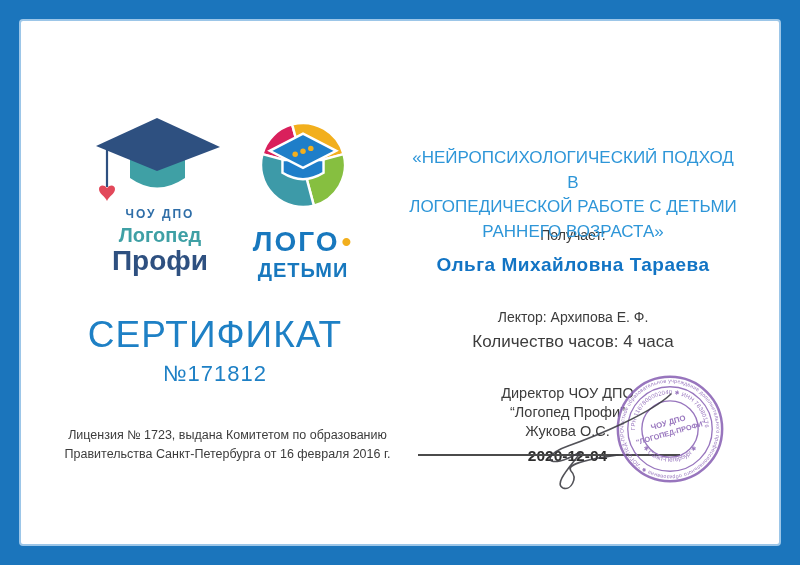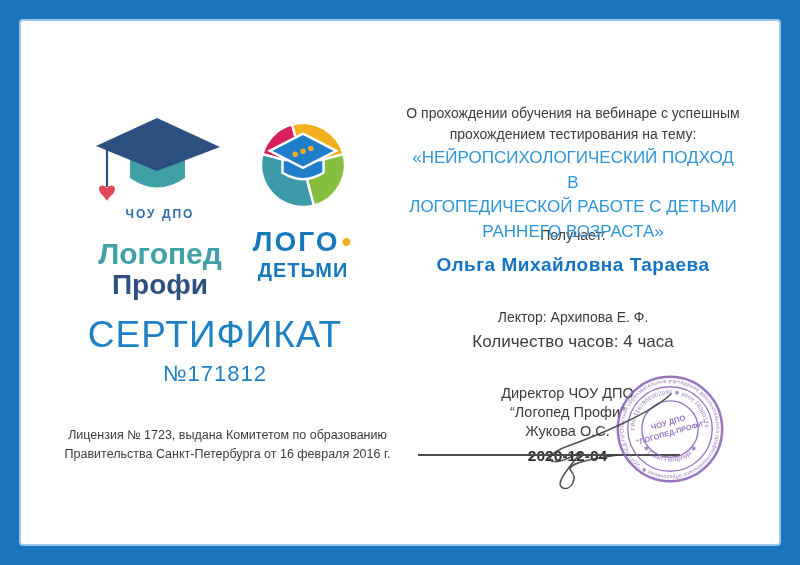--- a/index.html
+++ b/index.html
@@ -6,21 +6,21 @@
   html,body { width:800px; height:565px; }
   body { font-family:"Liberation Sans", sans-serif; background:#fff; }
   .cert { position:relative; width:800px; height:565px; background:var(--c-border,#1b75bc); overflow:hidden; }
   .inner { position:absolute; inset:19px; background:#fff; border:2px solid var(--c-inner-line,#9cc6e8); border-radius:4px; }
   .abs { position:absolute; }
   .center { text-align:center; }
 
   
   .lp-text { left:70px; top:207px; width:180px; text-align:center; }
   .lp-org { font-size:12px; font-weight:bold; letter-spacing:2px; color:var(--c-blue-label,#2f6ea8); }
-  .lp-name1 { font-size:30px; font-weight:bold; color:var(--c-teal,#3fa0a5); margin-top:17px; line-height:1.05; }
+  .lp-name1 { font-size:20px; font-weight:bold; color:var(--c-teal,#3fa0a5); margin-top:4px; line-height:1.05; }
   .lp-name2 { font-size:28px; font-weight:bold; color:var(--c-navy,#2e5080); line-height:1.05; }
   .le-text { left:237px; top:227px; width:132px; text-align:center; color:var(--c-expert-blue,#1878be); font-weight:bold; }
   .le-line1 { font-size:28px; letter-spacing:2px; line-height:1.1; }
   .le-dot { color:var(--c-yellow,#f2af1d); margin-left:2px; }
   .le-line2 { font-size:20px; letter-spacing:1px; line-height:1.2; }
   .title { left:50px; top:314px; width:330px; font-size:37px; letter-spacing:1px; color:var(--c-title,#1e80c5); }
   .number { left:50px; top:361px; width:330px; font-size:22px; letter-spacing:1px; color:var(--c-title,#1e80c5); }
   .license { left:45px; top:426px; width:365px; font-size:12.5px; line-height:1.55; color:var(--c-text,#3c3c3c); }
 
   
@@ -76,24 +76,20 @@
   </div>
 
   <div class="abs center title">СЕРТИФИКАТ</div>
   <div class="abs center number">№171812</div>
 
   <div class="abs center license">
     <div>Лицензия № 1723, выдана Комитетом по образованию</div>
     <div>Правительства Санкт-Петербурга от 16 февраля 2016 г.</div>
   </div>
 
-  <div class="abs center rcol intro">
-    <div>О прохождении обучения на вебинаре с успешным</div>
-    <div>прохождением тестирования на тему:</div>
-  </div>
 
   <div class="abs center rcol receives">Получает:</div>
 
   <div class="abs center rcol topic">
     <div>«НЕЙРОПСИХОЛОГИЧЕСКИЙ ПОДХОД В</div>
     <div>ЛОГОПЕДИЧЕСКОЙ РАБОТЕ С ДЕТЬМИ</div>
     <div>РАННЕГО ВОЗРАСТА»</div>
   </div>
   <div class="abs center rcol name">Ольга Михайловна Тараева</div>
   <div class="abs center rcol lecturer">Лектор: Архипова Е. Ф.</div>

